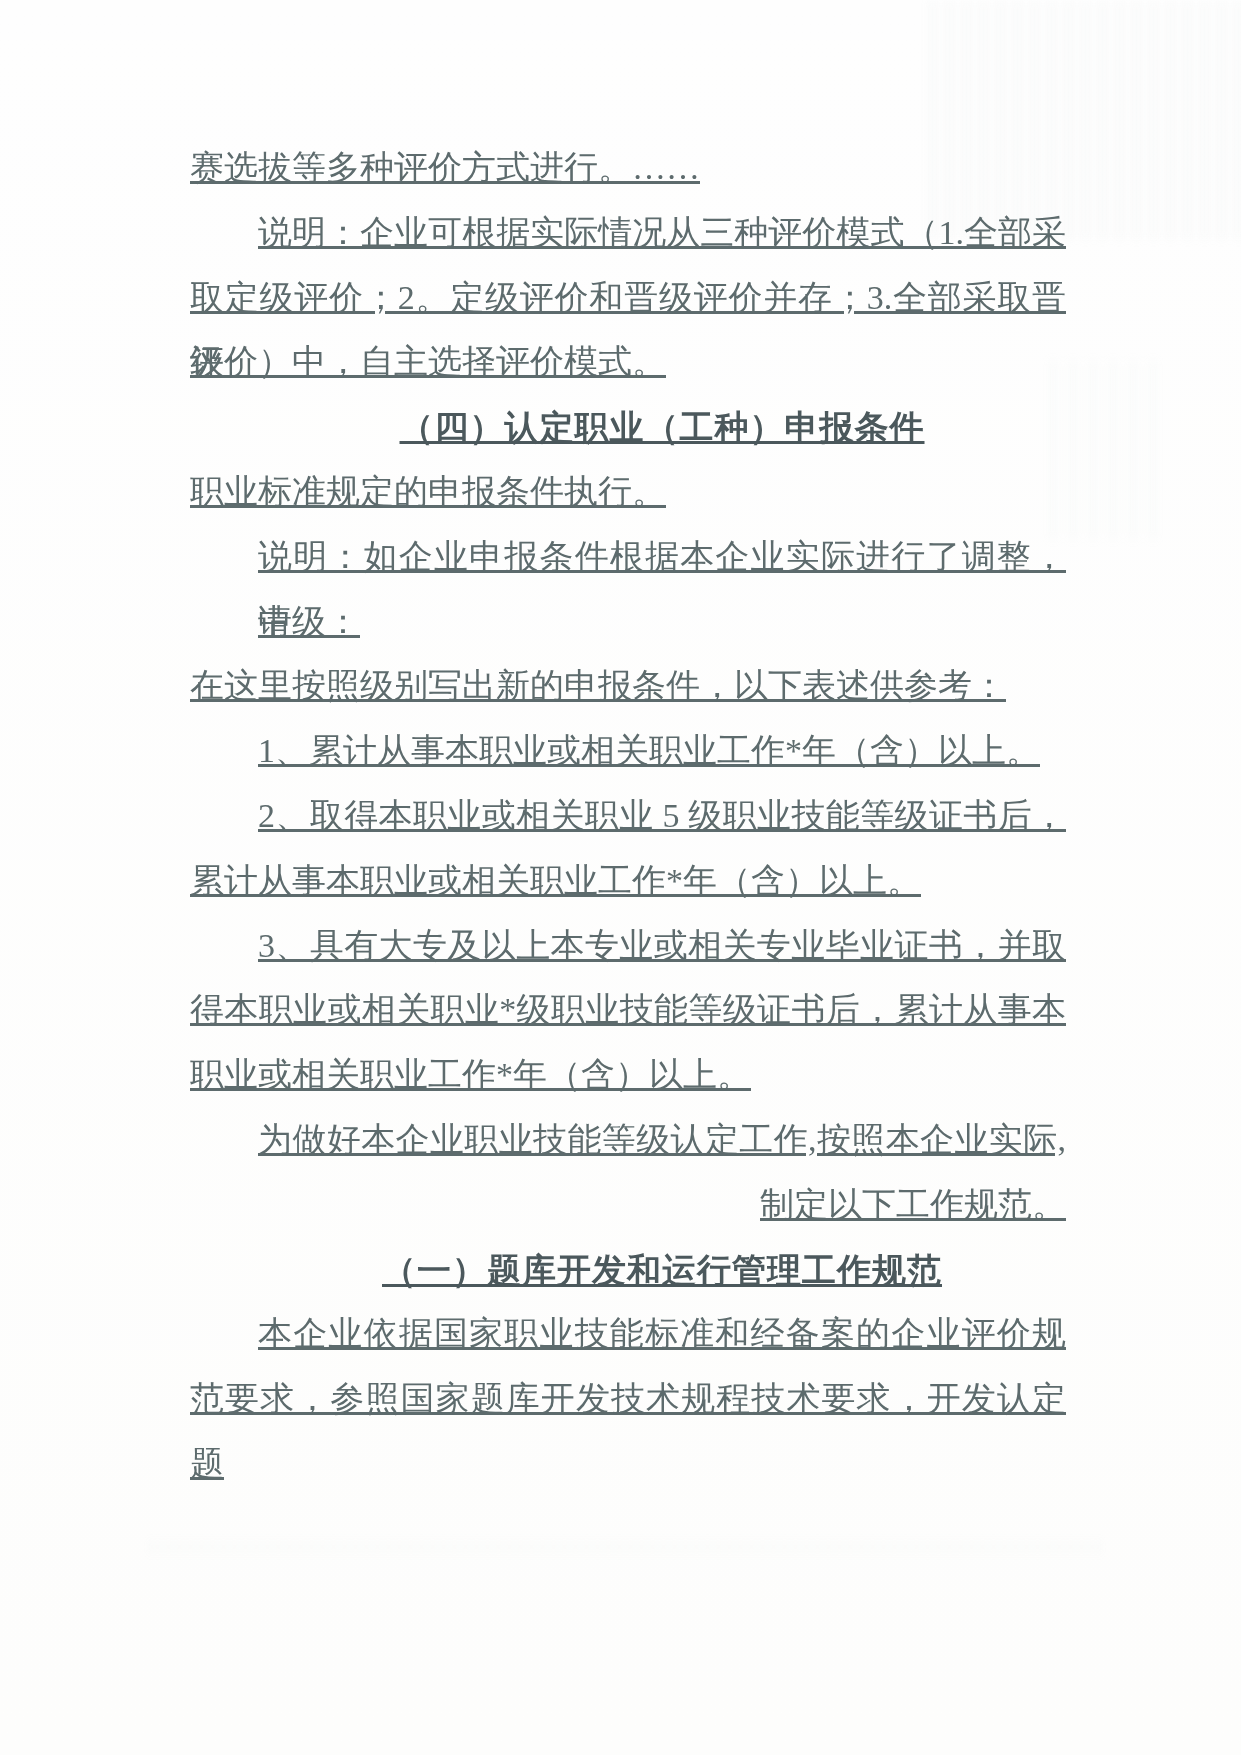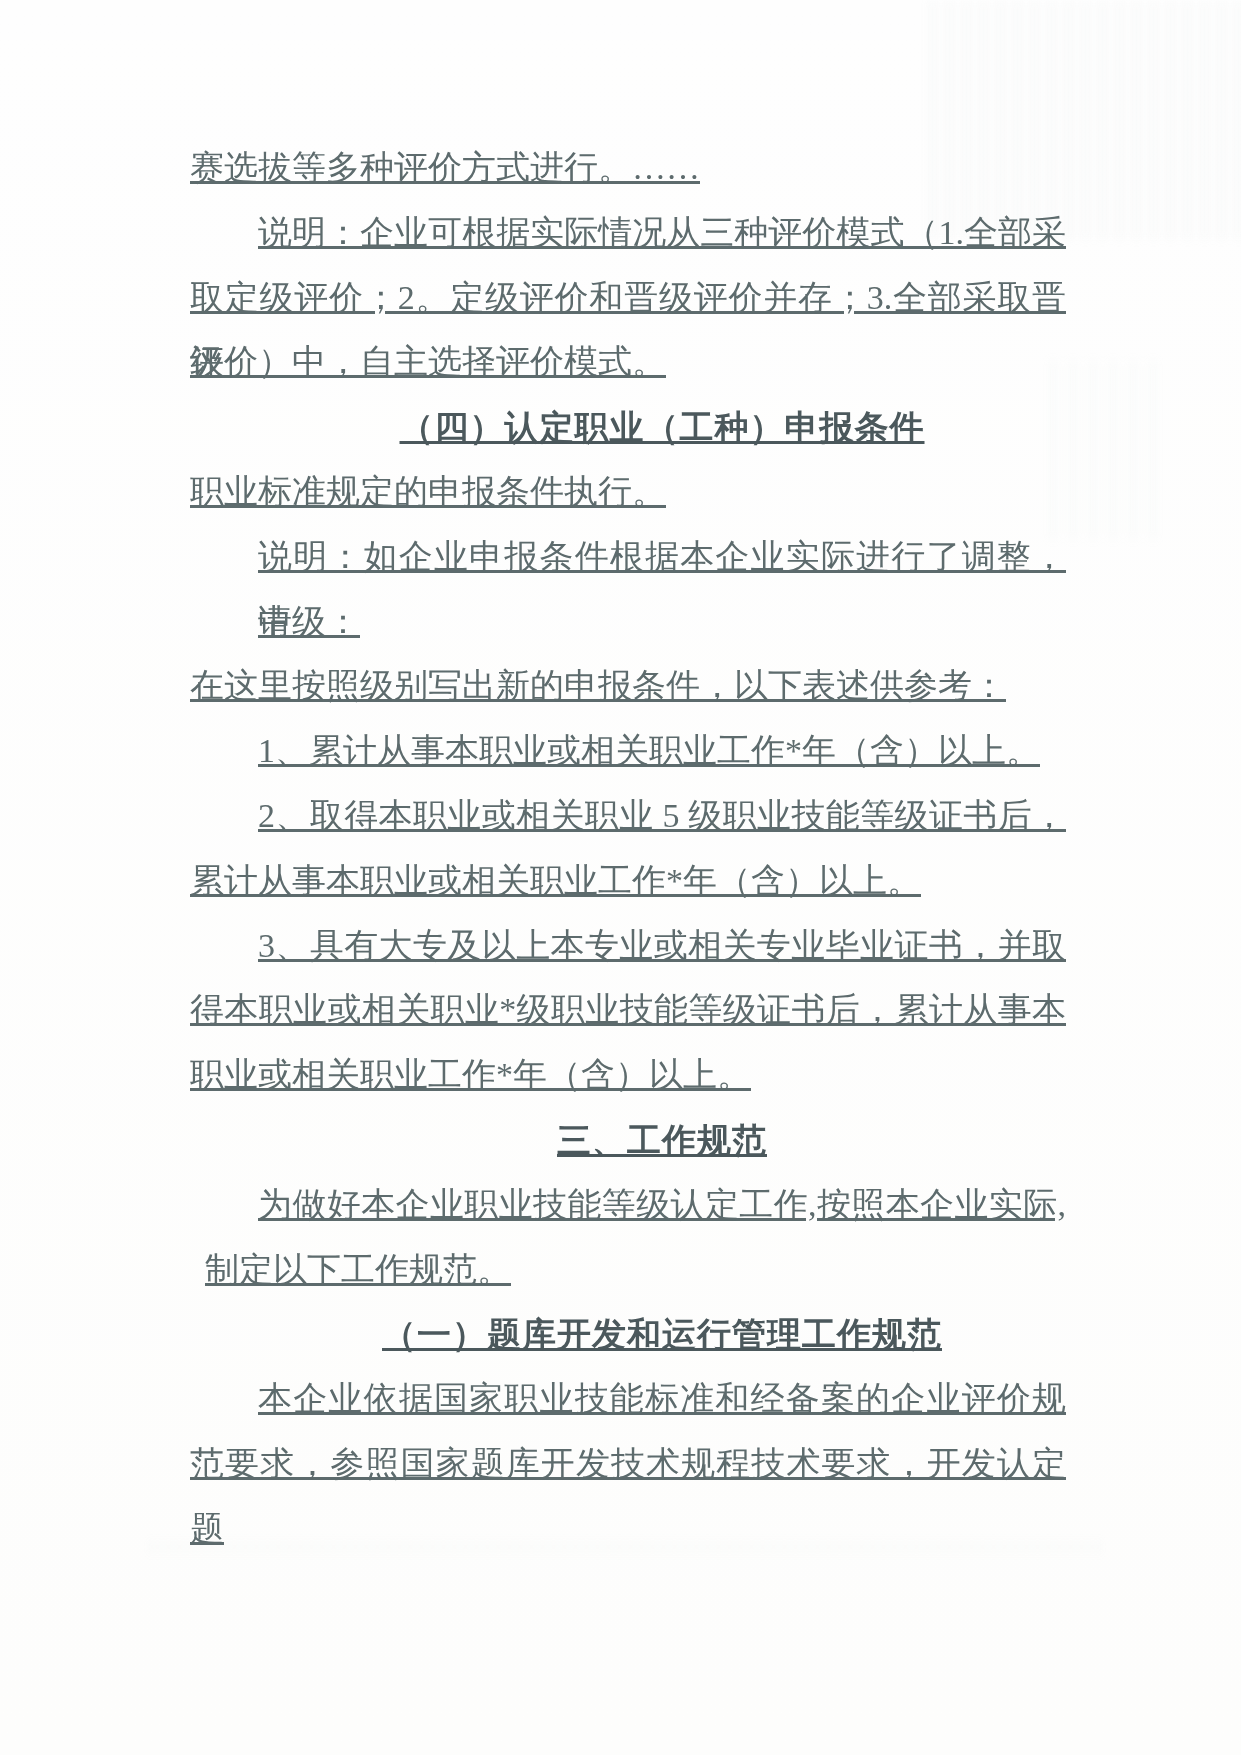--- a/index.html
+++ b/index.html
@@ -57,21 +57,21 @@
     letter-spacing: 0px;
     text-align: left;
     text-decoration: underline;
   }
   .line.fill {
     text-align: justify;
     text-align-last: justify;
     text-justify: inter-character;
   }
   .line.indent2 { padding-left: 68px; }
-  .line.indent-sm { padding-left: 15px; }
+  .line.indent-sm { padding-left: 15px; text-align: right; }
   .line.heading {
     font-family: "Liberation Sans", "DejaVu Sans", sans-serif;
     font-weight: 700;
     color: #4b585c;
     letter-spacing: 1px;
     text-align: center;
   }
 </style>
 </head>
 <body>
@@ -90,20 +90,19 @@
     <div class="line">职业标准规定的申报条件执行。</div>
     <div class="line indent2 fill">说明：如企业申报条件根据本企业实际进行了调整，请</div>
     <div class="line indent2">中级：</div>
     <div class="line">在这里按照级别写出新的申报条件，以下表述供参考：</div>
     <div class="line indent2">1、累计从事本职业或相关职业工作*年（含）以上。</div>
     <div class="line indent2 fill">2、取得本职业或相关职业 5 级职业技能等级证书后，</div>
     <div class="line">累计从事本职业或相关职业工作*年（含）以上。</div>
     <div class="line indent2 fill">3、具有大专及以上本专业或相关专业毕业证书，并取</div>
     <div class="line fill">得本职业或相关职业*级职业技能等级证书后，累计从事本</div>
     <div class="line">职业或相关职业工作*年（含）以上。</div>
-    <div class="line indent2 heading">三、工作规范</div>
     <div class="line indent2 fill">为做好本企业职业技能等级认定工作,按照本企业实际,</div>
     <div class="line indent-sm">制定以下工作规范。</div>
     <div class="line indent2 heading">（一）题库开发和运行管理工作规范</div>
     <div class="line indent2 fill">本企业依据国家职业技能标准和经备案的企业评价规</div>
     <div class="line fill">范要求，参照国家题库开发技术规程技术要求，开发认定题</div>
   </div>
 </div>
 
 </body></html>

